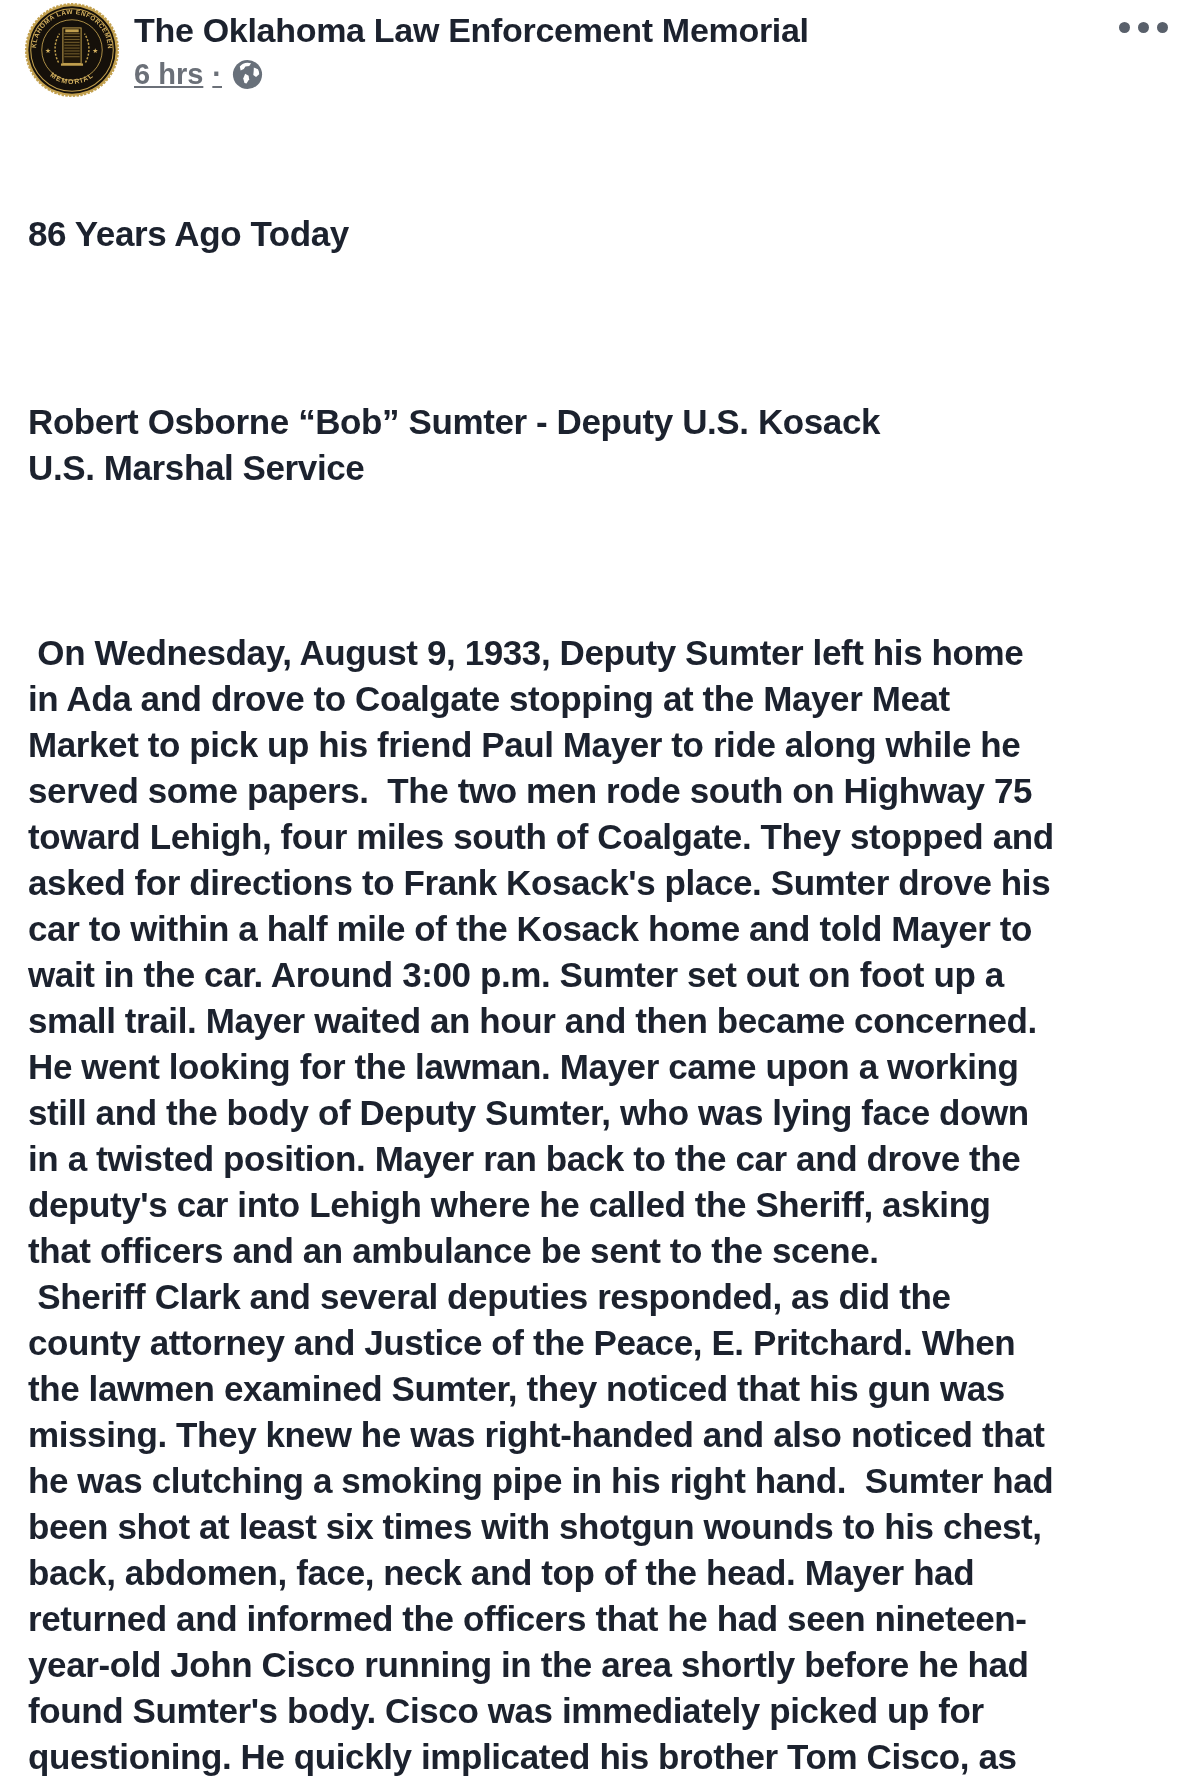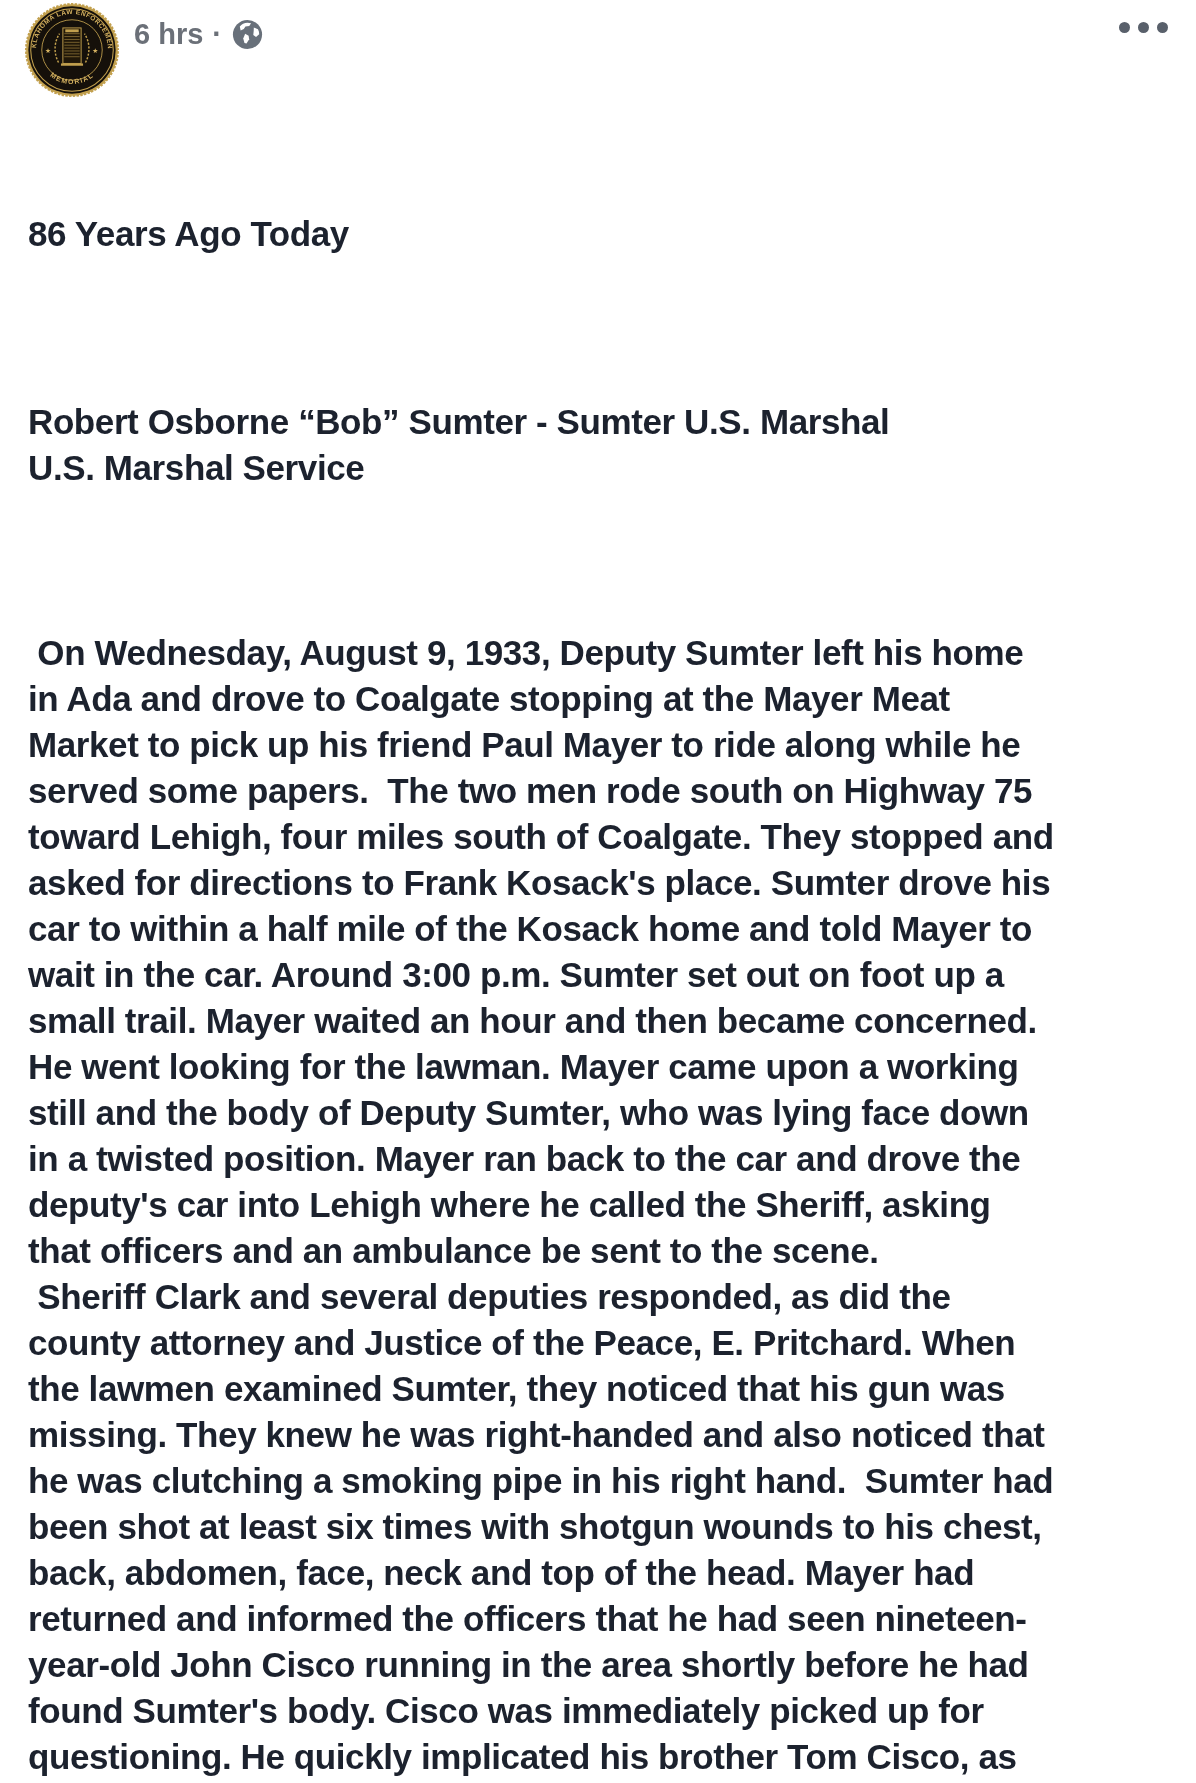--- a/index.html
+++ b/index.html
@@ -44,20 +44,21 @@
   }
   .meta {
     display: flex;
     align-items: center;
     gap: 9px;
     margin-top: 6px;
     color: #6b7078;
     font-size: 29px;
     font-weight: 700;
     line-height: 34px;
+    text-decoration: underline;
   }
   .meta .sep { font-weight: 700; }
   .globe { display: inline-flex; margin-top: 2px; }
   .options {
     position: absolute;
     right: 22px;
     top: 16px;
     display: flex;
     gap: 8px;
     padding: 6px;
@@ -126,20 +127,21 @@
           <rect x="43" y="28.5" width="14" height="3" fill="#c2a04e"></rect>
           <rect x="38.5" y="64" width="23" height="2.4" fill="#c2a04e"></rect>
 
           <path d="M 36 63 C 31 54, 31 42, 37 33" fill="none" stroke="#c2a04e" stroke-width="1.5" stroke-dasharray="2.2 1.6"></path>
           <path d="M 64 63 C 69 54, 69 42, 63 33" fill="none" stroke="#c2a04e" stroke-width="1.5" stroke-dasharray="2.2 1.6"></path>
         </g>
       </svg>
     </div>
 
     <div class="header-text">
+      <div class="page-name">The Oklahoma Law Enforcement Memorial</div>
       <div class="meta">
         <span>6 hrs</span>
         <span class="sep">·</span>
         <span class="globe">
           <svg viewBox="0 0 24 24" width="33" height="33" aria-hidden="true">
             <circle cx="12" cy="12" r="10.6" fill="#68707a"></circle>
             <path fill="#ffffff" d="M6.4 6.2c1.3-1.7 3.3-2.8 5.6-2.8.9 0 1.8.2 2.6.5l-1.3 1.9-2.8.4-1.2 1.8-2.3 1.1z"></path>
             <path fill="#ffffff" d="M10.3 11.4l2.5 1.5.4 2.5-1.9 3.1-1.5-.3-.9-3.3z"></path>
             <path fill="#ffffff" d="M16.6 6.9l3 1.3c.6 1.1.9 2.3.9 3.6l-2.3 2.1-2-1.6.3-2.9z"></path>
           </svg>
@@ -151,21 +153,21 @@
       <span style="display:flex;gap:8px;">
         <span class="dot"></span>
           <span class="dot"></span>
           <span class="dot"></span>
       </span>
     </div>
   </header>
 
   <div class="post-text">
     <div class="post-heading">86 Years Ago Today</div>
-    <div class="post-subject">Robert Osborne “Bob” Sumter - Sumter U.S. Marshal
+    <div class="post-subject">Robert Osborne “Bob” Sumter - Deputy U.S. Kosack
 U.S. Marshal Service</div>
     <div class="post-body"> On Wednesday, August 9, 1933, Deputy Sumter left his home
 in Ada and drove to Coalgate stopping at the Mayer Meat
 Market to pick up his friend Paul Mayer to ride along while he
 served some papers.  The two men rode south on Highway 75
 toward Lehigh, four miles south of Coalgate. They stopped and
 asked for directions to Frank Kosack's place. Sumter drove his
 car to within a half mile of the Kosack home and told Mayer to
 wait in the car. Around 3:00 p.m. Sumter set out on foot up a
 small trail. Mayer waited an hour and then became concerned.

